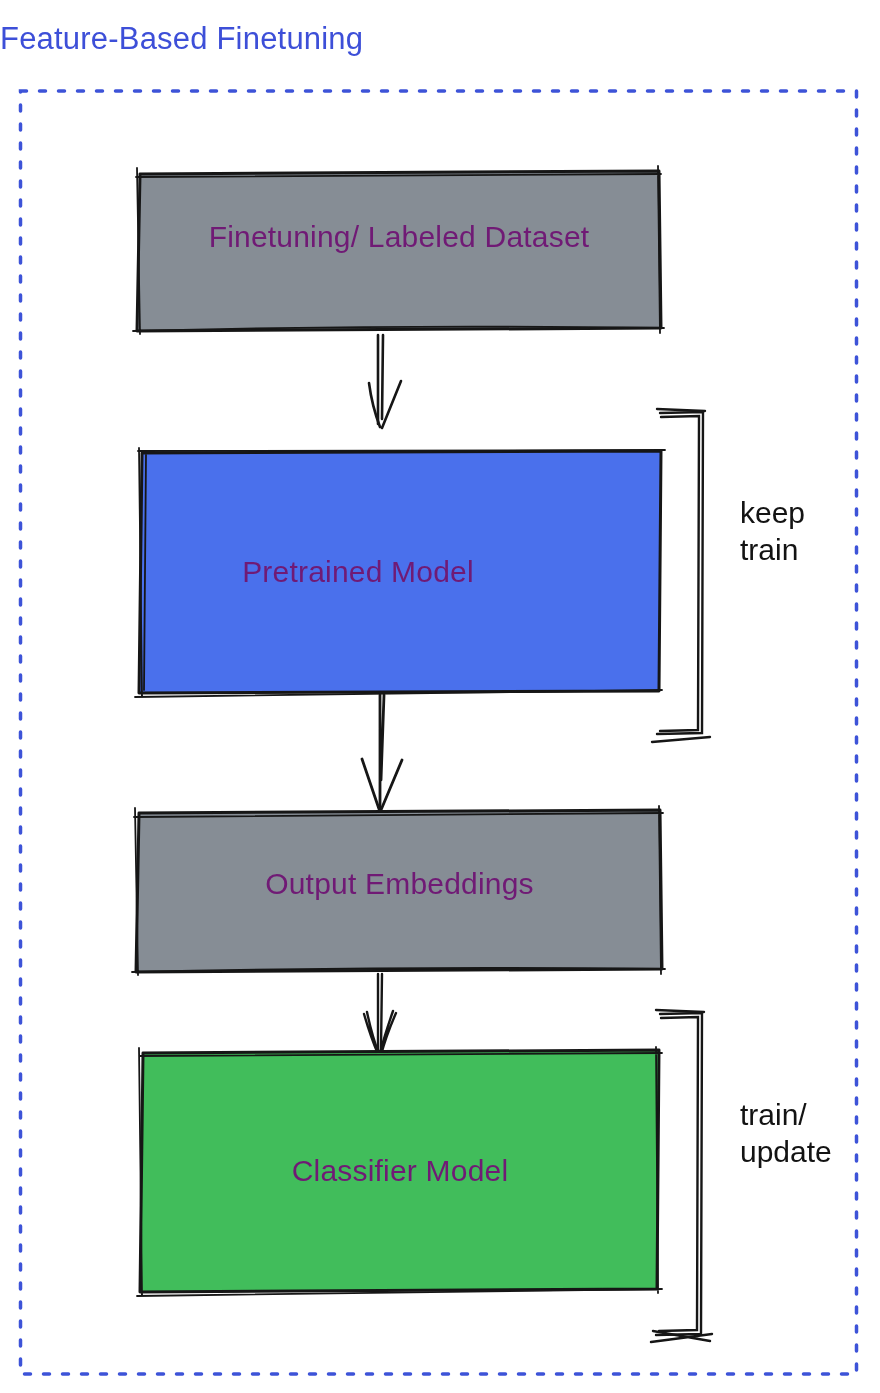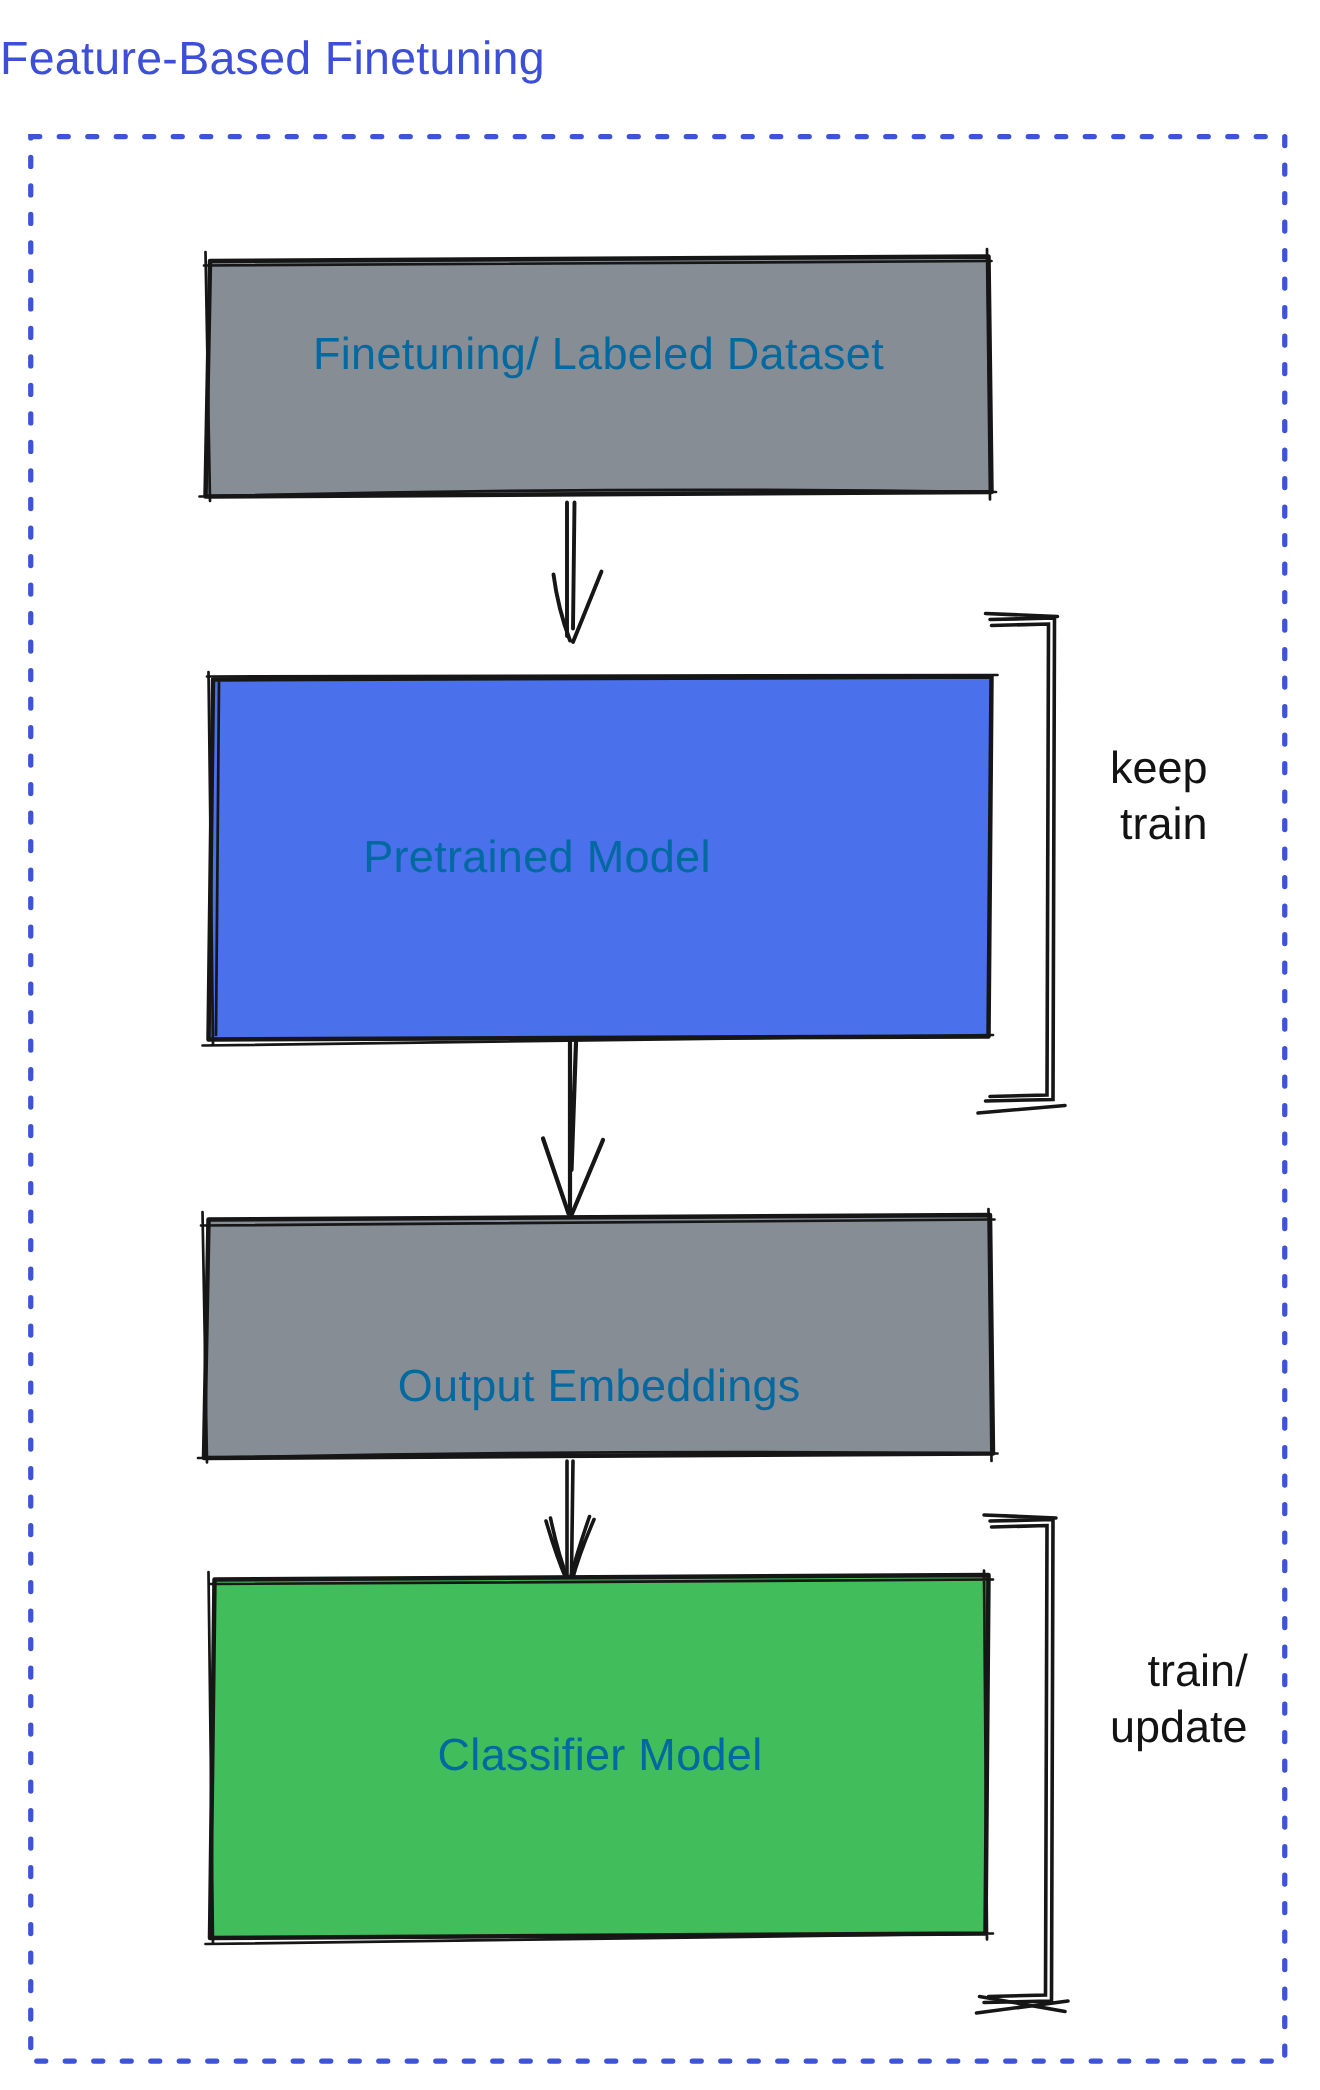--- a/index.html
+++ b/index.html
@@ -31,34 +31,34 @@
     font-size: 31px;
     letter-spacing: 0.2px;
     color: #3d4fd8;
   }
   .node-label {
     position: absolute;
     display: flex;
     align-items: center;
     justify-content: center;
     font-size: 30px;
-    color: #0369a1;
+    color: #701a75;
     letter-spacing: 0.2px;
     pointer-events: none;
   }
   .label-dataset    { left: 137px; top: 172px; width: 524px; height: 130px; }
   .label-pretrained { left: 140px; top: 452px; width: 436px; height: 240px; }
-  .label-embeddings { left: 137px; top: 821px; width: 525px; height: 208px; }
+  .label-embeddings { left: 137px; top: 780px; width: 525px; height: 208px; }
   .label-classifier { left: 140px; top: 1052px; width: 520px; height: 238px; }
   .side-note {
     position: absolute;
     font-size: 30px;
     line-height: 37px;
     color: #131313;
-    text-align: right;
+    text-align: left;
     white-space: nowrap;
   }
   .note-keep-frozen  { left: 740px; top: 494px; }
   .note-train-update { left: 740px; top: 1096px; }
   .side-note span { display: block; }
 </style>
 </head>
 <body>
 
 <div class="canvas">

